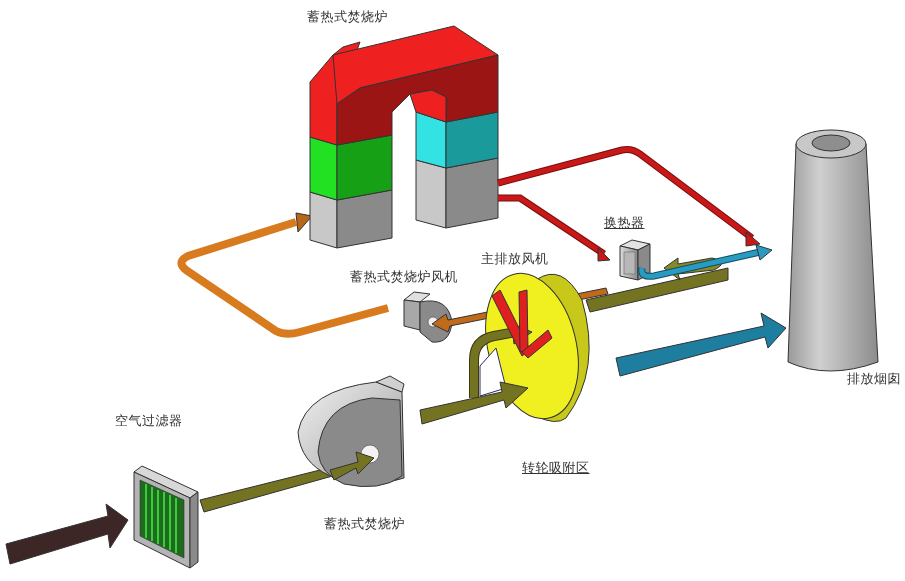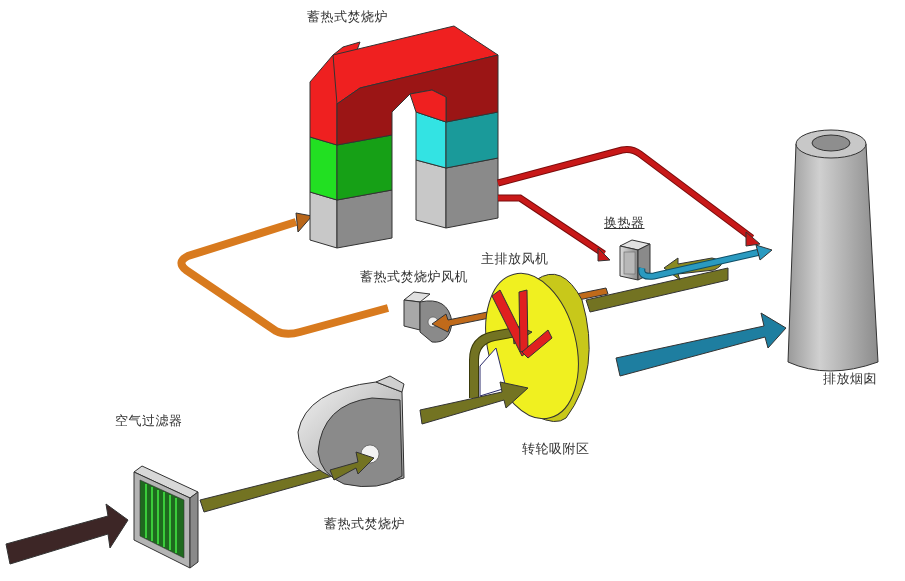--- a/index.html
+++ b/index.html
@@ -153,20 +153,20 @@
     </g>
   </g>
 
   <g>
     <polygon class="edge" points="6,544 108,516 106,504 128,520 110,548 108,534 10,564" fill="#3d2626"></polygon>
   </g>
 </svg>
 
 
 <div class="lbl" style="left:307px;top:8px;">蓄热式焚烧炉</div>
-<div class="lbl" style="left:360px;top:268px;">蓄热式焚烧炉风机</div>
+<div class="lbl" style="left:350px;top:268px;">蓄热式焚烧炉风机</div>
 <div class="lbl" style="left:481px;top:250px;">主排放风机</div>
 <div class="lbl" style="left:604px;top:214px;text-decoration:underline;">换热器</div>
-<div class="lbl" style="left:823px;top:370px;">排放烟囱</div>
+<div class="lbl" style="left:847px;top:370px;">排放烟囱</div>
 <div class="lbl" style="left:115px;top:412px;">空气过滤器</div>
 <div class="lbl" style="left:324px;top:515px;">蓄热式焚烧炉</div>
-<div class="lbl" style="left:522px;top:440px;">转轮吸附区</div>
+<div class="lbl" style="left:522px;top:459px;text-decoration:underline;">转轮吸附区</div>
 </div>
 
 </body></html>

